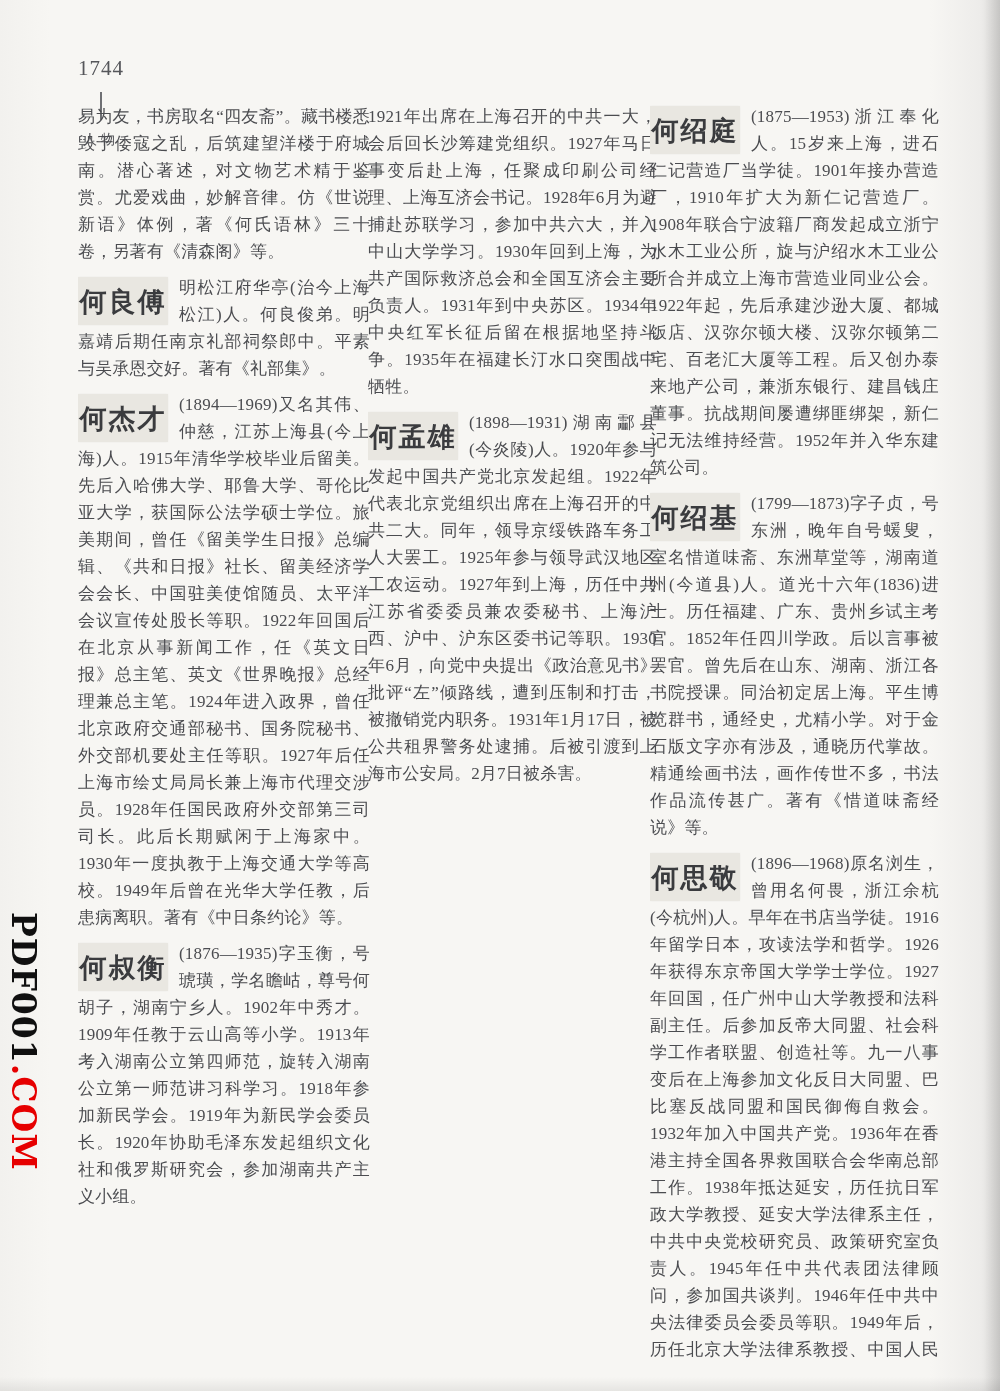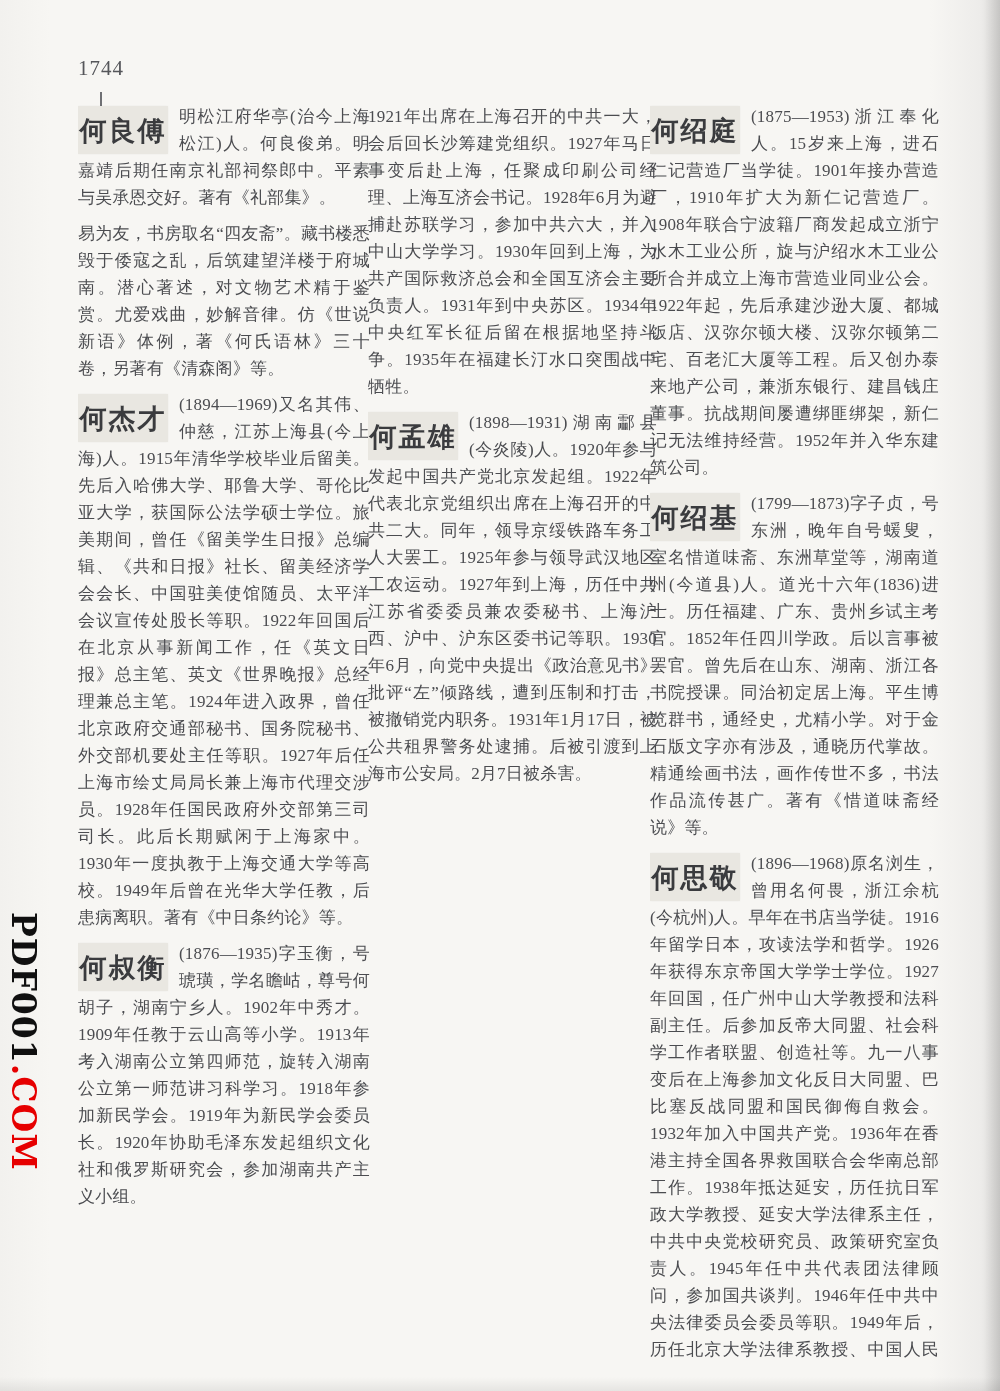--- a/index.html
+++ b/index.html
@@ -56,22 +56,22 @@
 
   <header class="runhead">
     <span class="pagenum">1744</span>
     <span class="head-rule"></span>
     <span class="section">人物</span>
   </header>
 
   <div class="watermark"><span class="wm-black">PDF001</span><span class="wm-red">.COM</span></div>
 
   <section class="col col1">
+    <p class="block"><span>易为友，书房取名“四友斋”。藏书楼悉毁于倭寇之乱，后筑建望洋楼于府城南。潜心著述，对文物艺术精于鉴赏。尤爱戏曲，妙解音律。仿《世说新语》体例，著《何氏语林》三十卷，另著有《清森阁》等。</span></p>
     <p class="block"><span class="headword">何良傅</span><span>明松江府华亭(治今上海松江)人。何良俊弟。明嘉靖后期任南京礼部祠祭郎中。平素与吴承恩交好。著有《礼部集》。</span></p>
-    <p class="block"><span>易为友，书房取名“四友斋”。藏书楼悉毁于倭寇之乱，后筑建望洋楼于府城南。潜心著述，对文物艺术精于鉴赏。尤爱戏曲，妙解音律。仿《世说新语》体例，著《何氏语林》三十卷，另著有《清森阁》等。</span></p>
     <p class="block"><span class="headword">何杰才</span><span>(1894—1969)又名其伟、仲慈，江苏上海县(今上海)人。1915年清华学校毕业后留美。先后入哈佛大学、耶鲁大学、哥伦比亚大学，获国际公法学硕士学位。旅美期间，曾任《留美学生日报》总编辑、《共和日报》社长、留美经济学会会长、中国驻美使馆随员、太平洋会议宣传处股长等职。1922年回国后在北京从事新闻工作，任《英文日报》总主笔、英文《世界晚报》总经理兼总主笔。1924年进入政界，曾任北京政府交通部秘书、国务院秘书、外交部机要处主任等职。1927年后任上海市绘丈局局长兼上海市代理交涉员。1928年任国民政府外交部第三司司长。此后长期赋闲于上海家中。1930年一度执教于上海交通大学等高校。1949年后曾在光华大学任教，后患病离职。著有《中日条约论》等。</span></p>
     <p class="block"><span class="headword">何叔衡</span><span>(1876—1935)字玉衡，号琥璜，学名瞻岵，尊号何胡子，湖南宁乡人。1902年中秀才。1909年任教于云山高等小学。1913年考入湖南公立第四师范，旋转入湖南公立第一师范讲习科学习。1918年参加新民学会。1919年为新民学会委员长。1920年协助毛泽东发起组织文化社和俄罗斯研究会，参加湖南共产主义小组。</span></p>
   </section>
 
   <section class="col col2">
     <p class="block"><span>1921年出席在上海召开的中共一大，会后回长沙筹建党组织。1927年马日事变后赴上海，任聚成印刷公司经理、上海互济会书记。1928年6月为避捕赴苏联学习，参加中共六大，并入中山大学学习。1930年回到上海，为共产国际救济总会和全国互济会主要负责人。1931年到中央苏区。1934年中央红军长征后留在根据地坚持斗争。1935年在福建长汀水口突围战中牺牲。</span></p>
     <p class="block"><span class="headword">何孟雄</span><span>(1898—1931)湖南酃县(今炎陵)人。1920年参与发起中国共产党北京发起组。1922年代表北京党组织出席在上海召开的中共二大。同年，领导京绥铁路车务工人大罢工。1925年参与领导武汉地区工农运动。1927年到上海，历任中共江苏省委委员兼农委秘书、上海沪西、沪中、沪东区委书记等职。1930年6月，向党中央提出《政治意见书》批评“左”倾路线，遭到压制和打击，被撤销党内职务。1931年1月17日，被公共租界警务处逮捕。后被引渡到上海市公安局。2月7日被杀害。</span></p>
   </section>
 
   <section class="col col3">

